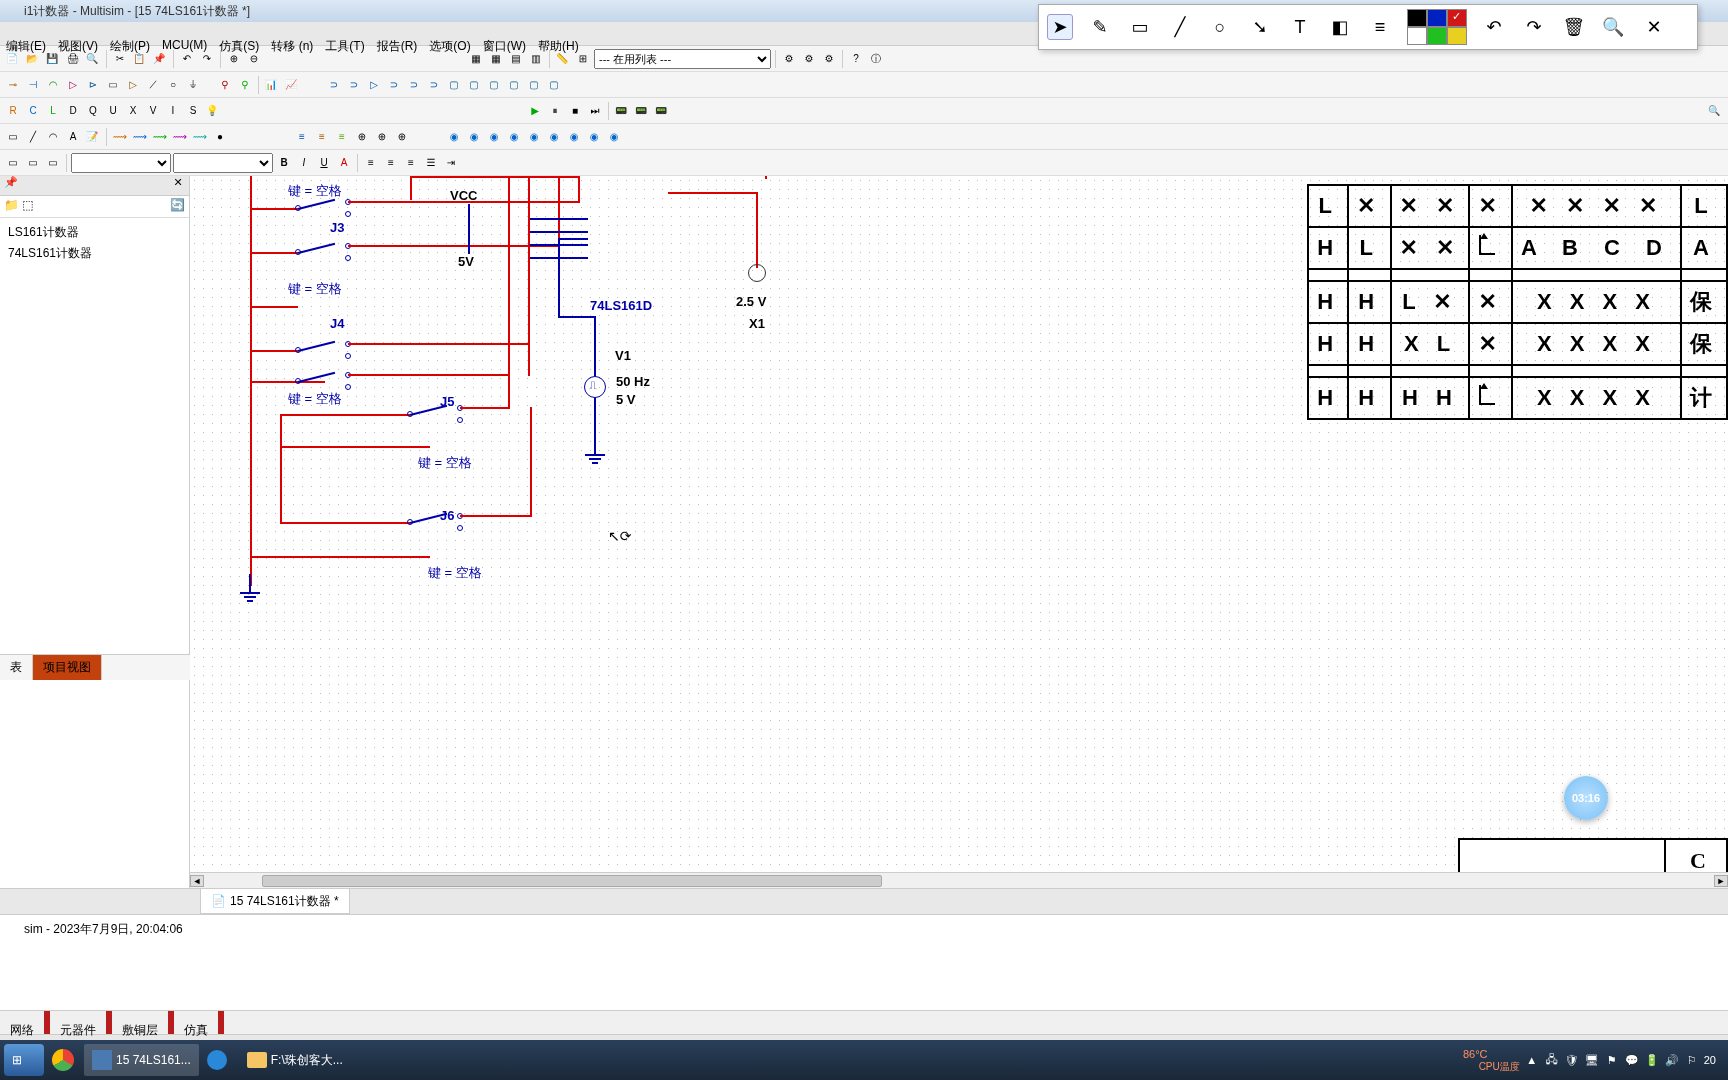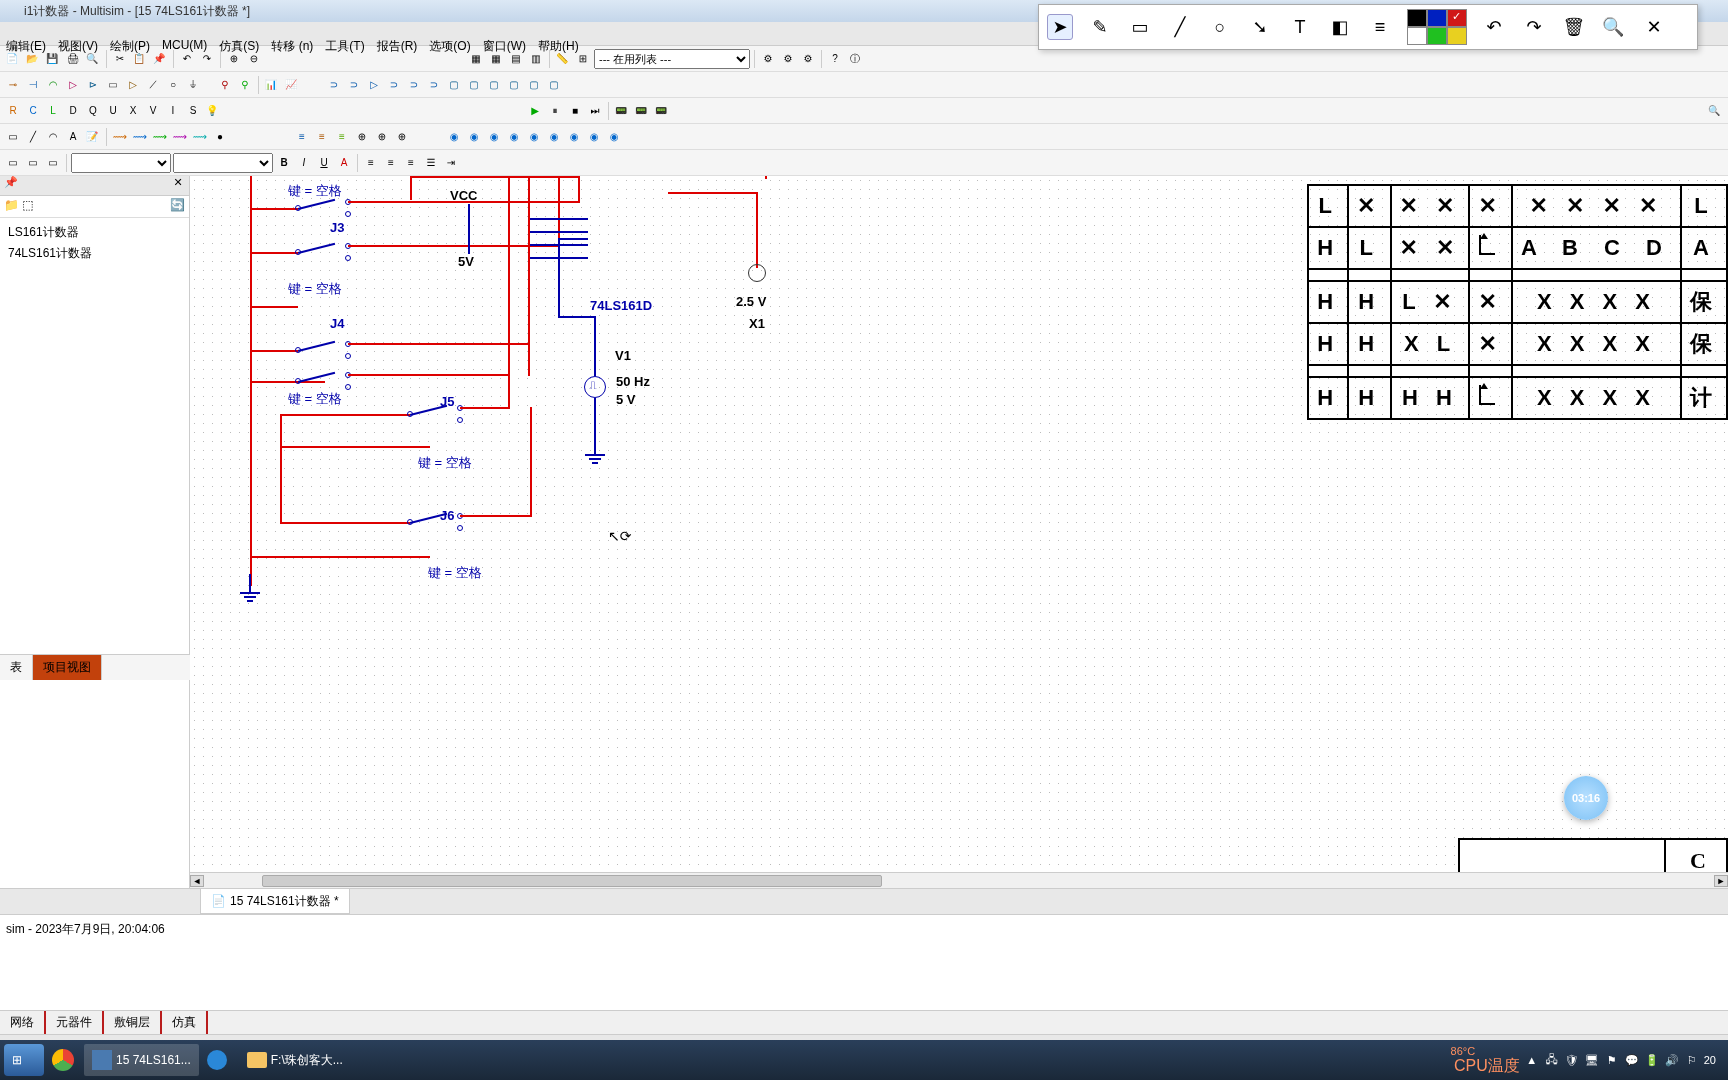--- a/index.html
+++ b/index.html
@@ -67,23 +67,23 @@
 
 .u4label{position:absolute;left:790px;bottom:0;font-size:14px;color:#00a;font-weight:bold;}
 
 .tabs-bottom { height: 26px; background: #f0f0f0; border-top: 1px solid #ccc; display: flex; font-size: 12px; }
 .tabs-bottom .tab { padding: 4px 10px; border-right: 1px solid #ccc; cursor: pointer; }
 .tabs-bottom .tab.active { background: #c2410c; }
 
 .file-tabs { height: 26px; background: #e8e8e8; border-top: 1px solid #ccc; display: flex; font-size: 12px; padding-left: 200px;}
 .file-tabs .ftab { padding: 4px 10px; background: #fff; border: 1px solid #ccc; border-top:none; display:flex; align-items:center; gap:4px;}
 
-.status-panel { height: 96px; background: #fff; border-top: 1px solid #ccc; padding: 6px 6px; font-size: 12px; }
+.status-panel { height: 96px; background: #fff; border-top: 1px solid #ccc; padding: 6px 24px; font-size: 12px; }
 .bottom-tabs { height: 24px; display:flex; font-size:12px; border-top:1px solid #ccc;}
-.bottom-tabs .btab{padding:3px 10px;border-right:2px solid #b91c1c;cursor:pointer;}
+.bottom-tabs .btab{padding:11px 10px;border-right:6px solid #b91c1c;cursor:pointer;}
 
 .scroll-h { position:absolute; bottom:0; left:0; right:0; height:16px; background:#f0f0f0; border-top:1px solid #ccc;}
 .scroll-h .thumb{position:absolute;left:72px;top:2px;height:12px;width:620px;background:#cdcdcd;border:1px solid #aaa;border-radius:2px;}
 .scroll-h .arr{position:absolute;top:2px;width:14px;height:12px;background:#ddd;border:1px solid #aaa;font-size:9px;text-align:center;line-height:10px;}
 
 .taskbar { position: absolute; bottom: 0; left: 0; right: 0; height: 40px; background: linear-gradient(#2a3f5a,#1a2838); display: flex; align-items: center; padding: 0 4px; }
 .taskbar .tbtn { height: 32px; min-width: 40px; padding: 0 8px; display: flex; align-items: center; color: #fff; font-size: 12px; cursor: pointer; border-radius: 2px; gap:4px;}
 .taskbar .tray { margin-left: auto; display: flex; align-items: center; gap: 4px; color: #fff; font-size: 11px; padding-right:8px;}
 .tray .ic{width:16px;height:16px;display:flex;align-items:center;justify-content:center;}
 
@@ -133,21 +133,21 @@
   <div class="btn">⊕</div>
   <div class="btn">⊖</div>
   <div style="width:200px"></div>
   <div class="btn">▦</div>
   <div class="btn">▦</div>
   <div class="btn">▤</div>
   <div class="btn">▥</div>
   <div class="sep"></div>
   <div class="btn">📏</div>
   <div class="btn">⊞</div>
-  <select style="width:156px;">
+  <select style="width:177px;">
     <option>--- 在用列表 ---</option>
   </select>
   <div class="sep"></div>
   <div class="btn">⚙</div>
   <div class="btn">⚙</div>
   <div class="btn">⚙</div>
   <div class="sep"></div>
   <div class="btn">?</div>
   <div class="btn">ⓘ</div>
 </div>
@@ -544,21 +544,21 @@
   <div class="tbtn">
       <span style="width:20px;height:20px;border-radius:50%;background:#2a88d8;display:inline-block;"></span>
     </div>
   <div class="tbtn">
     <span style="width:20px;height:16px;background:#f5c464;display:inline-block;border-radius:2px;"></span>
     <span>F:\珠创客大...</span>
   </div>
   <div class="tray">
     <div style="text-align:center;line-height:1.1;">
       <div style="color:#ff9060;">86°C</div>
-      <div style="color:#ff9060;font-size:16px;padding-left:48px;">CPU温度</div>
+      <div style="color:#ff9060;font-size:10px;padding-left:48px;">CPU温度</div>
     </div>
     <div class="ic">▲</div>
     <div class="ic">🖧</div>
     <div class="ic">🛡</div>
     <div class="ic">🖥</div>
     <div class="ic">⚑</div>
     <div class="ic">💬</div>
     <div class="ic">🔋</div>
     <div class="ic">🔊</div>
     <div class="ic">⚐</div>

